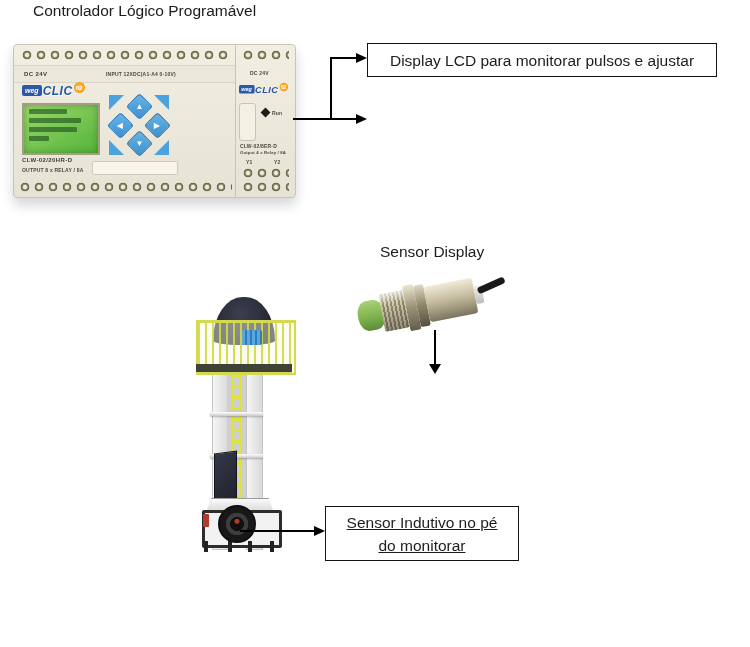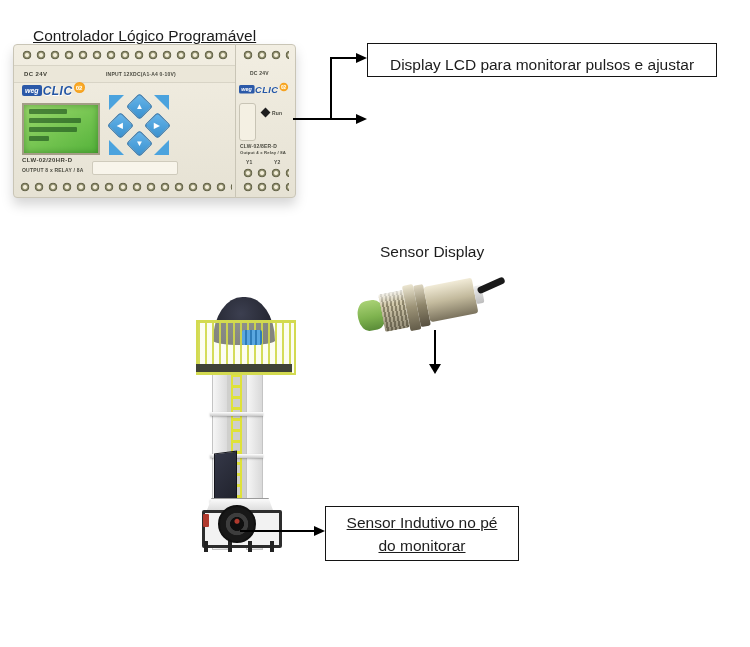--- a/index.html
+++ b/index.html
@@ -117,21 +117,21 @@
               radial-gradient(circle,#0f0f0f 0 28%,#3d3d3d 30% 45%,#181818 48% 70%,#2a2a2a 72%);}
   .e-lever{position:absolute;left:27px;top:220px;width:6px;height:13px;background:#b03a2e;
            border-radius:1px;z-index:5;}
   .e-leg{position:absolute;top:247px;width:4px;height:11px;background:#222;z-index:3;}
 </style>
 </head>
 <body>
 
 <div class="stage">
 
-  <div class="abs hd" style="left:33px;top:27px;text-decoration:underline;">Controlador Lógico Programável</div>
+  <div class="abs hd" style="left:33px;top:2px;">Controlador Lógico Programável</div>
 
   <div class="plc">
     <div class="plc-main">
       <div class="screws" style="left:6px;top:4px;width:208px;"></div>
       <div class="lstrip">
         <span class="t6 abs" style="left:10px;top:5px;">DC 24V</span>
         <span class="t5 abs" style="left:92px;top:5px;">INPUT 12XDC(A1-A4 0-10V)</span>
       </div>
       <div class="face">
         <div class="logo" style="left:8px;top:4px;">
@@ -194,21 +194,21 @@
     </div>
   </div>
 
   <div class="ln" style="left:293px;top:118px;width:37px;height:2px;"></div>
   <div class="ln" style="left:330px;top:57px;width:2px;height:63px;"></div>
   <div class="ln" style="left:330px;top:57px;width:27px;height:2px;"></div>
   <div class="ah-right" style="left:356px;top:52.5px;"></div>
   <div class="ln" style="left:330px;top:118px;width:27px;height:2px;"></div>
   <div class="ah-right" style="left:356px;top:113.5px;"></div>
 
-  <div class="dbox" style="left:367px;top:43px;width:348px;height:32px;justify-content:flex-end;">
+  <div class="dbox" style="left:367px;top:43px;width:348px;height:32px;">
     <span>Display LCD para monitorar pulsos e ajustar</span>
   </div>
 
   <div class="abs hd" style="left:380px;top:243px;">Sensor Display</div>
   <div class="sensor">
     <div class="sensor-rot">
       <i class="s-tip"></i>
       <i class="s-thread"></i>
       <i class="s-nut1"></i>
       <i class="s-nut2"></i>

